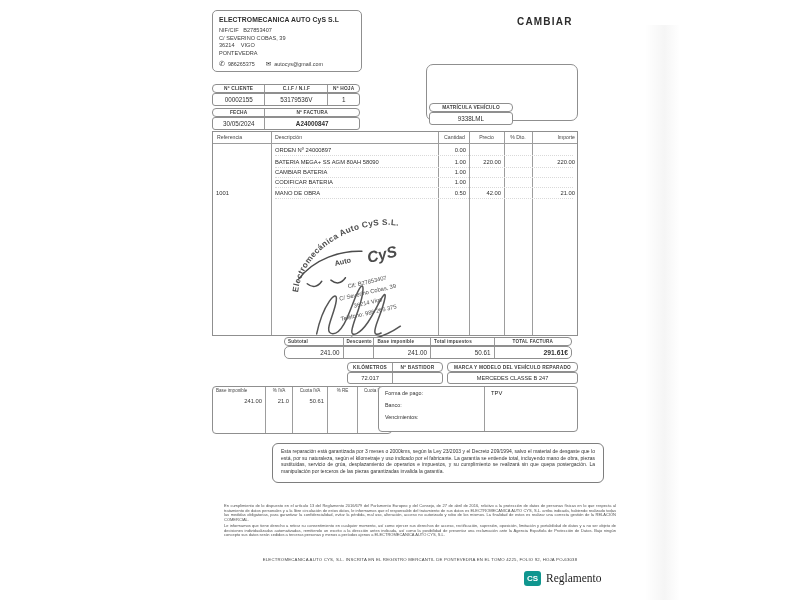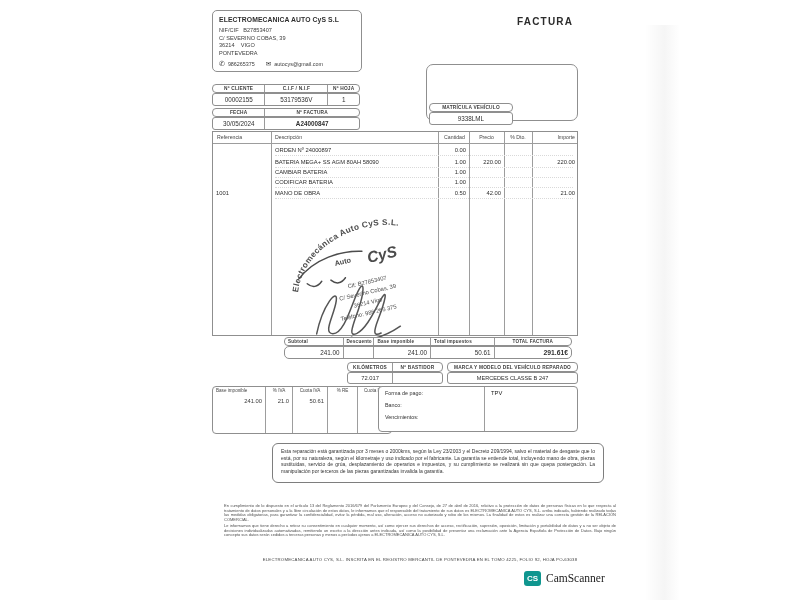--- a/index.html
+++ b/index.html
@@ -94,21 +94,21 @@
   <div class="co-line pre">36214    VIGO</div>
   <div class="co-line">PONTEVEDRA</div>
   <div class="co-contact">
     <span class="ph">✆</span>
     <span>986265375</span>
     <span class="env">✉</span>
     <span>autocys@gmail.com</span>
   </div>
 </div>
 
-<div class="abs factura-title">FACTURA</div>
+<div class="abs factura-title">CAMBIAR</div>
 
 <div class="abs box" style="left:212px;top:84px;width:148px;height:9px;border-radius:4px;">
   <div class="cells">
     <div class="cell lbl" style="width:52px;">Nº CLIENTE</div>
     <div class="cell lbl" style="width:64px;">C.I.F / N.I.F</div>
     <div class="cell lbl" style="width:32px;">Nº HOJA</div>
   </div>
 </div>
 <div class="abs box" style="left:212px;top:93px;width:148px;height:13px;border-radius:3px;">
   <div class="cells">
@@ -300,13 +300,13 @@
 <div class="abs warranty">Esta reparación está garantizada por 3 meses o 2000kms, según la Ley 23/2003 y el Decreto 209/1994, salvo el material de desgaste que lo está, por su naturaleza, según el kilometraje y uso indicado por el fabricante. La garantía se entiende total, incluyendo mano de obra, piezas sustituidas, servicio de grúa, desplazamiento de operarios e impuestos, y su cumplimiento se realizará sin que quepa postergación. La manipulación por terceros de las piezas garantizadas invalida la garantía.</div>
 
 <div class="abs legal">
   <p>En cumplimiento de lo dispuesto en el artículo 13 del Reglamento 2016/679 del Parlamento Europeo y del Consejo, de 27 de abril de 2016, relativo a la protección de datos de personas físicas en lo que respecta al tratamiento de datos personales y a la libre circulación de estos datos, le informamos que el responsable del tratamiento de sus datos es ELECTROMECANICA AUTO CYS, S.L. arriba indicada, habiendo realizado todas las medidas obligatorias, para garantizar la confidencialidad, evitar la pérdida, mal uso, alteración, acceso no autorizado y robo de los mismos. La finalidad de estos es realizar una correcta gestión de la RELACIÓN COMERCIAL.</p>
   <p>Le informamos que tiene derecho a retirar su consentimiento en cualquier momento, así como ejercer sus derechos de acceso, rectificación, supresión, oposición, limitación y portabilidad de datos y a no ser objeto de decisiones individualizadas automatizadas, remitiendo un escrito a la dirección antes indicada, así como la posibilidad de presentar una reclamación ante la Agencia Española de Protección de Datos. Bajo ningún concepto sus datos serán cedidos a terceras personas y menos a períodos ajenos a ELECTROMECANICA AUTO CYS, S.L.</p>
 </div>
 
 <div class="abs registry">ELECTROMECANICA AUTO CYS, S.L. INSCRITA EN EL REGISTRO MERCANTIL DE PONTEVEDRA EN EL TOMO 4225, FOLIO 92, HOJA PO-63038</div>
 
 <div class="abs cs-badge" style="background: rgb(15, 150, 143);">CS</div>
-<div class="abs cs-name">CamScanner</div>
+<div class="abs cs-name">Reglamento</div>
 
 </body></html>

